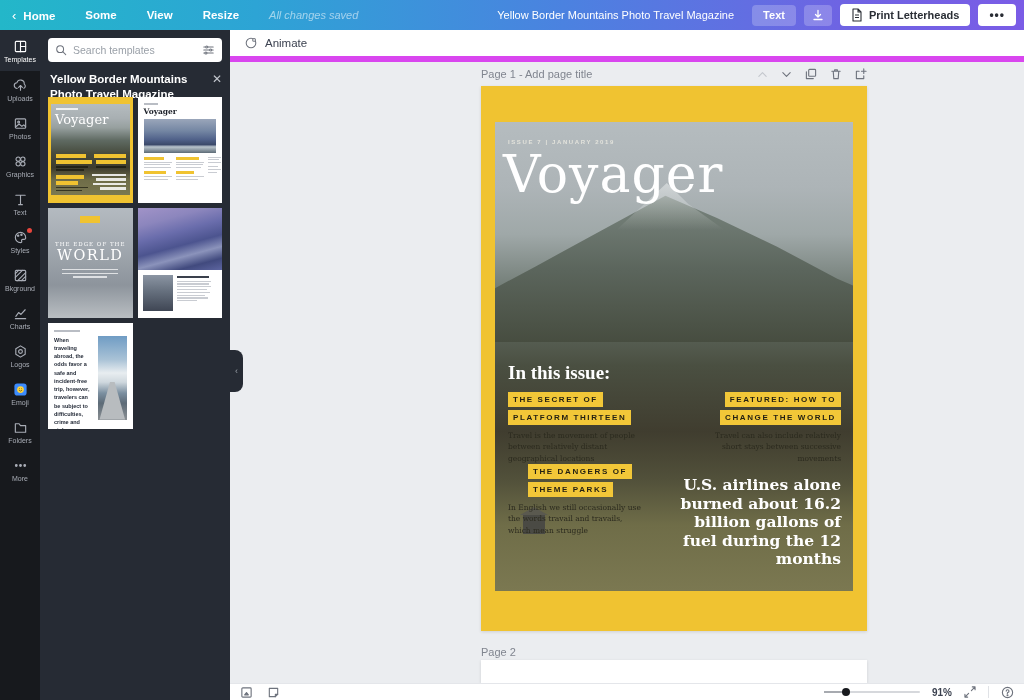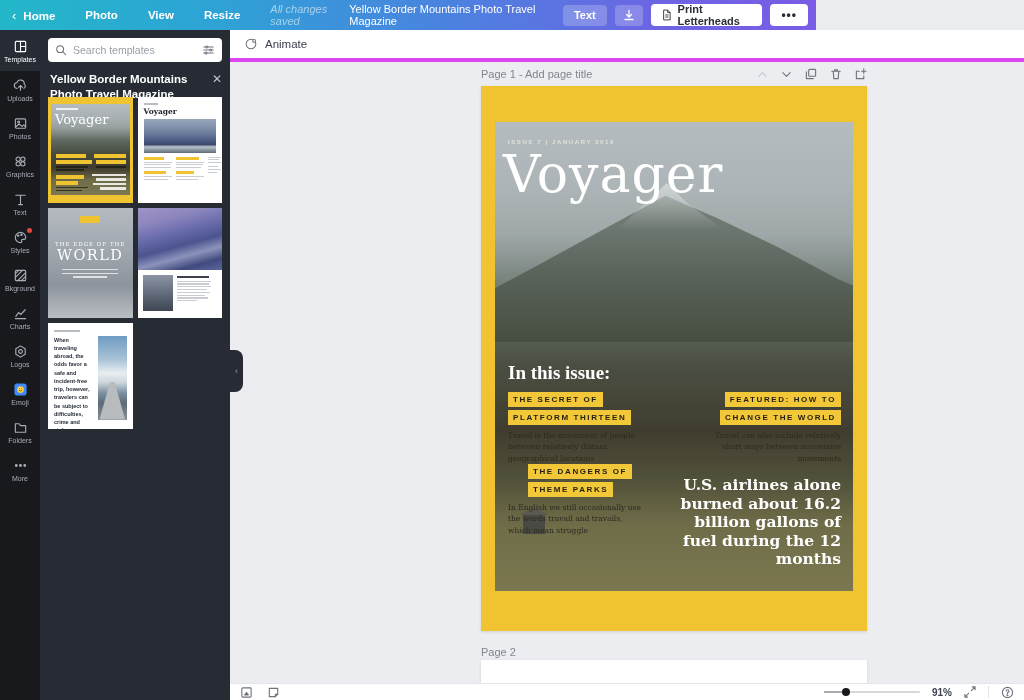--- a/index.html
+++ b/index.html
@@ -1,21 +1,21 @@
 <!DOCTYPE html>
 <html><head>
 <meta charset="utf-8">
 <style>
   * { margin:0; padding:0; box-sizing:border-box; }
   html,body { width:1024px; height:700px; overflow:hidden; background:#ebedf0;
               font-family:"Liberation Sans", sans-serif; }
   .abs { position:absolute; }
 
   
-  .topbar { position:absolute; left:0; top:0; width:816px; height:30px;
+  .topbar { position:absolute; left:0; top:0; width:1024px; height:30px;
     background:linear-gradient(90deg,#23b7c9 0%,#2da4d5 25%,#4b82e0 55%,#6e64e3 82%,#7a5ce6 100%);
     display:flex; align-items:center; padding:0 8px 0 12px; color:#fff; z-index:50; }
   .menu-item { font-size:11.5px; font-weight:700; color:#fff; margin-right:30px; cursor:pointer; }
   .home-chev { font-size:13px; margin-right:7px; font-weight:400; }
   .saved { font-size:11px; font-style:italic; color:rgba(255,255,255,.55); font-weight:400; }
   .topbar-right { margin-left:auto; display:flex; align-items:center; gap:8px; }
   .doc-title { font-size:11px; color:#fff; margin-right:10px; }
   .tb-btn { height:21px; border-radius:4px; background:rgba(255,255,255,.22); color:#fff;
     font-size:11px; font-weight:700; display:flex; align-items:center; padding:0 11px; cursor:pointer; }
   .tb-btn.icon-only { padding:0 8px; }
@@ -97,21 +97,21 @@
     clip-path:polygon(42% 0%,58% 0%,95% 100%,5% 100%); }
 
   
   .handle { position:absolute; left:230px; top:350px; width:13px; height:42px; background:#262b34;
     border-radius:0 8px 8px 0; color:#9aa0a8; font-size:9px; display:flex; align-items:center;
     justify-content:center; cursor:pointer; z-index:40; }
 
   
   .main { position:absolute; left:230px; top:30px; width:794px; height:670px; }
   .toolbar { position:absolute; left:0; top:0; width:794px; height:32px; background:#fff;
-    border-bottom:4px solid #d946ef; display:flex; align-items:center; padding:0 14px; }
+    border-bottom:6px solid #d946ef; display:flex; align-items:center; padding:0 14px; }
   .animate-btn { display:flex; align-items:center; gap:7px; font-size:11.5px; color:#3c4250;
     font-weight:400; cursor:pointer; }
   .canvas { position:absolute; left:0; top:32px; width:794px; height:621px; background:#ebedf0; overflow:hidden;margin-left:47px; }
 
   .page-head { position:absolute; left:204px; top:6px; width:386px; display:flex; align-items:center; }
   .page-label { font-size:11px; color:#80858f; }
   .page-controls { margin-left:auto; display:flex; gap:13px; align-items:center; }
   .page-controls svg { display:block; cursor:pointer; }
 
   .page1 { position:absolute; left:204px; top:24px; width:386px; height:545px; background:#f0c331;
@@ -161,21 +161,21 @@
   .vsep { width:1px; height:12px; background:#e0e2e6; }
   svg.ic { stroke:#6e737d; fill:none; stroke-width:1.2; stroke-linecap:round; stroke-linejoin:round; }
   svg.ric { stroke:#a9adb6; fill:none; stroke-width:1.2; stroke-linecap:round; stroke-linejoin:round; }
   .rail-item.active svg.ric { stroke:#fff; }
 </style>
 </head>
 <body>
 
 <div class="topbar">
   <div class="menu-item"><span class="home-chev">‹</span><span>Home</span></div>
-  <div class="menu-item">Photo</div>
+  <div class="menu-item">Some</div>
   <div class="menu-item">View</div>
   <div class="menu-item">Resize</div>
   <div class="saved">All changes saved</div>
   <div class="topbar-right">
     <span class="doc-title">Yellow Border Mountains Photo Travel Magazine</span>
     <div class="tb-btn">Text</div>
     <div class="tb-btn icon-only">
       <svg width="12" height="12" viewBox="0 0 12 12">
           <path d="M6 1.5v6M3.5 5.5L6 8l2.5-2.5M2 10.5h8" stroke="#fff" fill="none" stroke-width="1.3" stroke-linecap="round" stroke-linejoin="round"></path>
         </svg>

